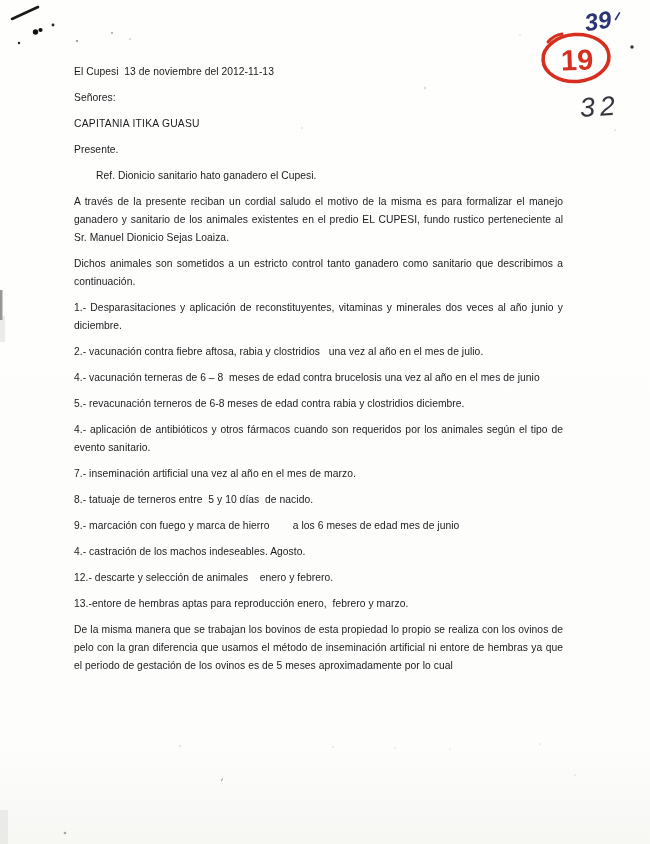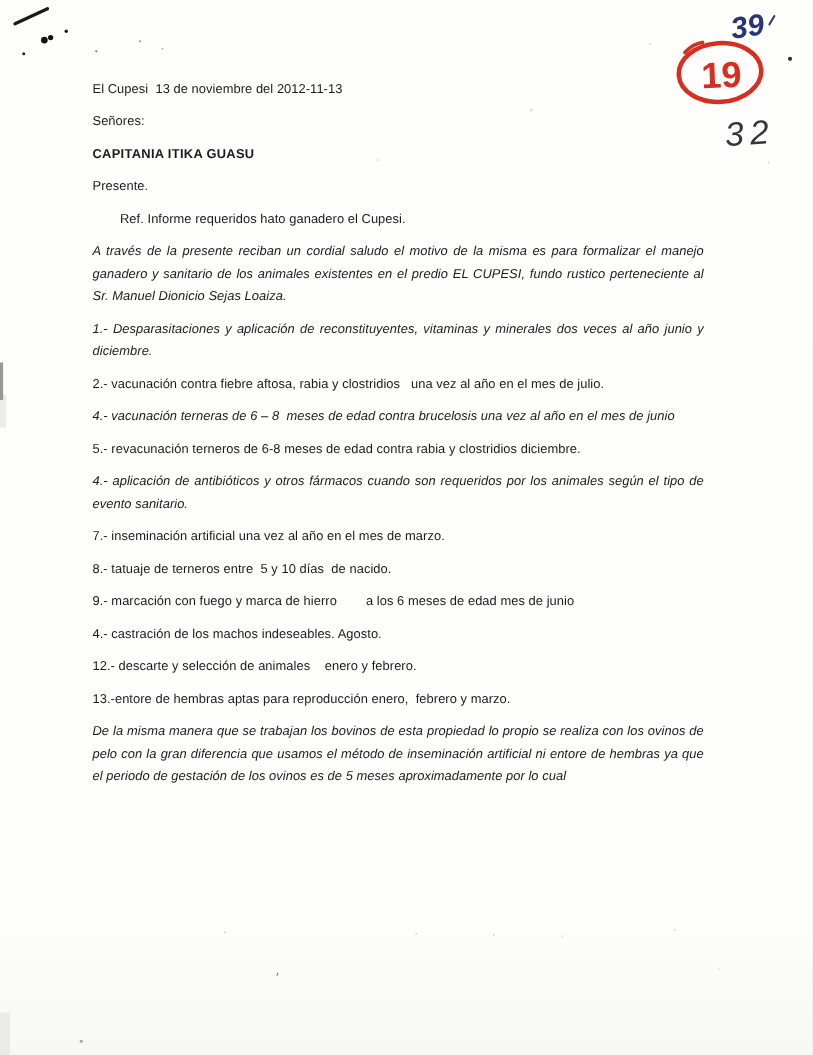--- a/index.html
+++ b/index.html
@@ -17,44 +17,45 @@
   .content {
     position: absolute;
     left: 74px; top: 63px;
     width: 489px;
     color: #1b1b1e;
     font-size: 10.3px;
     line-height: 18px;
     letter-spacing: 0.05px;
   }
   .content p { margin: 0 0 8px 0; }
-  .bold { font-weight: bold; letter-spacing: 0.25px; }
+  .bold { font-weight: normal; letter-spacing: 0.25px; }
   .ref  { text-indent: 22px; }
-  .just { text-align: justify; font-style: italic; }
+  .just { text-align: justify; }
   .annots {
     position: absolute;
     left: 0; top: 0;
     pointer-events: none;
   }
   .hand-blue   { fill: #2b3474; font-style: italic; font-weight: bold; }
   .hand-red    { fill: #d62f1f; font-weight: bold; }
   .hand-pencil { fill: #35353e; font-style: italic; }
 </style>
 </head>
 <body>
 
 <div class="page">
 
   <div class="content">
     <p>El Cupesi&nbsp; 13 de noviembre del 2012-11-13</p>
     <p>Señores:</p>
     <p class="bold">CAPITANIA ITIKA GUASU</p>
     <p>Presente.</p>
-    <p class="ref">Ref. Informe requeridos hato ganadero el Cupesi.</p>
+    <p class="ref">Ref. Dionicio sanitario hato ganadero el Cupesi.</p>
     <p class="just">A través de la presente reciban un cordial saludo el motivo de la misma es para formalizar el manejo ganadero y sanitario de los animales existentes en el predio EL CUPESI, fundo rustico perteneciente al Sr. Manuel Dionicio Sejas Loaiza.</p>
+    <p class="just">Dichos animales son sometidos a un estricto control tanto ganadero como sanitario que describimos a continuación.</p>
     <p class="just">1.- Desparasitaciones y aplicación de reconstituyentes, vitaminas y minerales dos veces al año junio y diciembre.</p>
     <p>2.- vacunación contra fiebre aftosa, rabia y clostridios&nbsp;&nbsp; una vez al año en el mes de julio.</p>
     <p class="just">4.- vacunación terneras de 6 – 8&nbsp; meses de edad contra brucelosis una vez al año en el mes de junio</p>
     <p>5.- revacunación terneros de 6-8 meses de edad contra rabia y clostridios diciembre.</p>
     <p class="just">4.- aplicación de antibióticos y otros fármacos cuando son requeridos por los animales según el tipo de evento sanitario.</p>
     <p>7.- inseminación artificial una vez al año en el mes de marzo.</p>
     <p>8.- tatuaje de terneros entre&nbsp; 5 y 10 días&nbsp; de nacido.</p>
     <p>9.- marcación con fuego y marca de hierro&nbsp;&nbsp;&nbsp;&nbsp;&nbsp;&nbsp;&nbsp; a los 6 meses de edad mes de junio</p>
     <p>4.- castración de los machos indeseables. Agosto.</p>
     <p>12.- descarte y selección de animales&nbsp;&nbsp;&nbsp; enero y febrero.</p>

